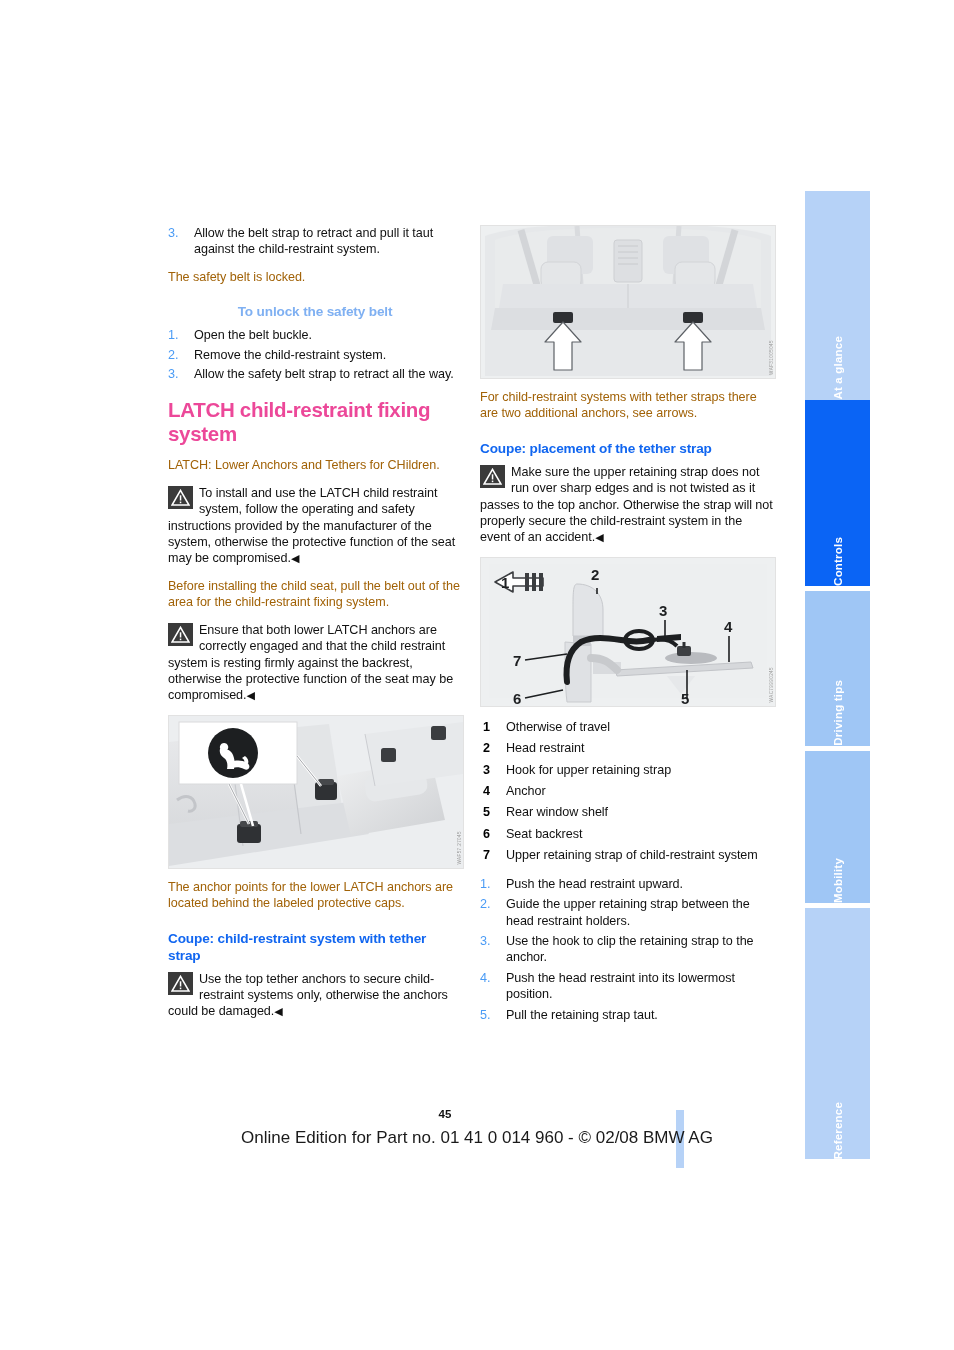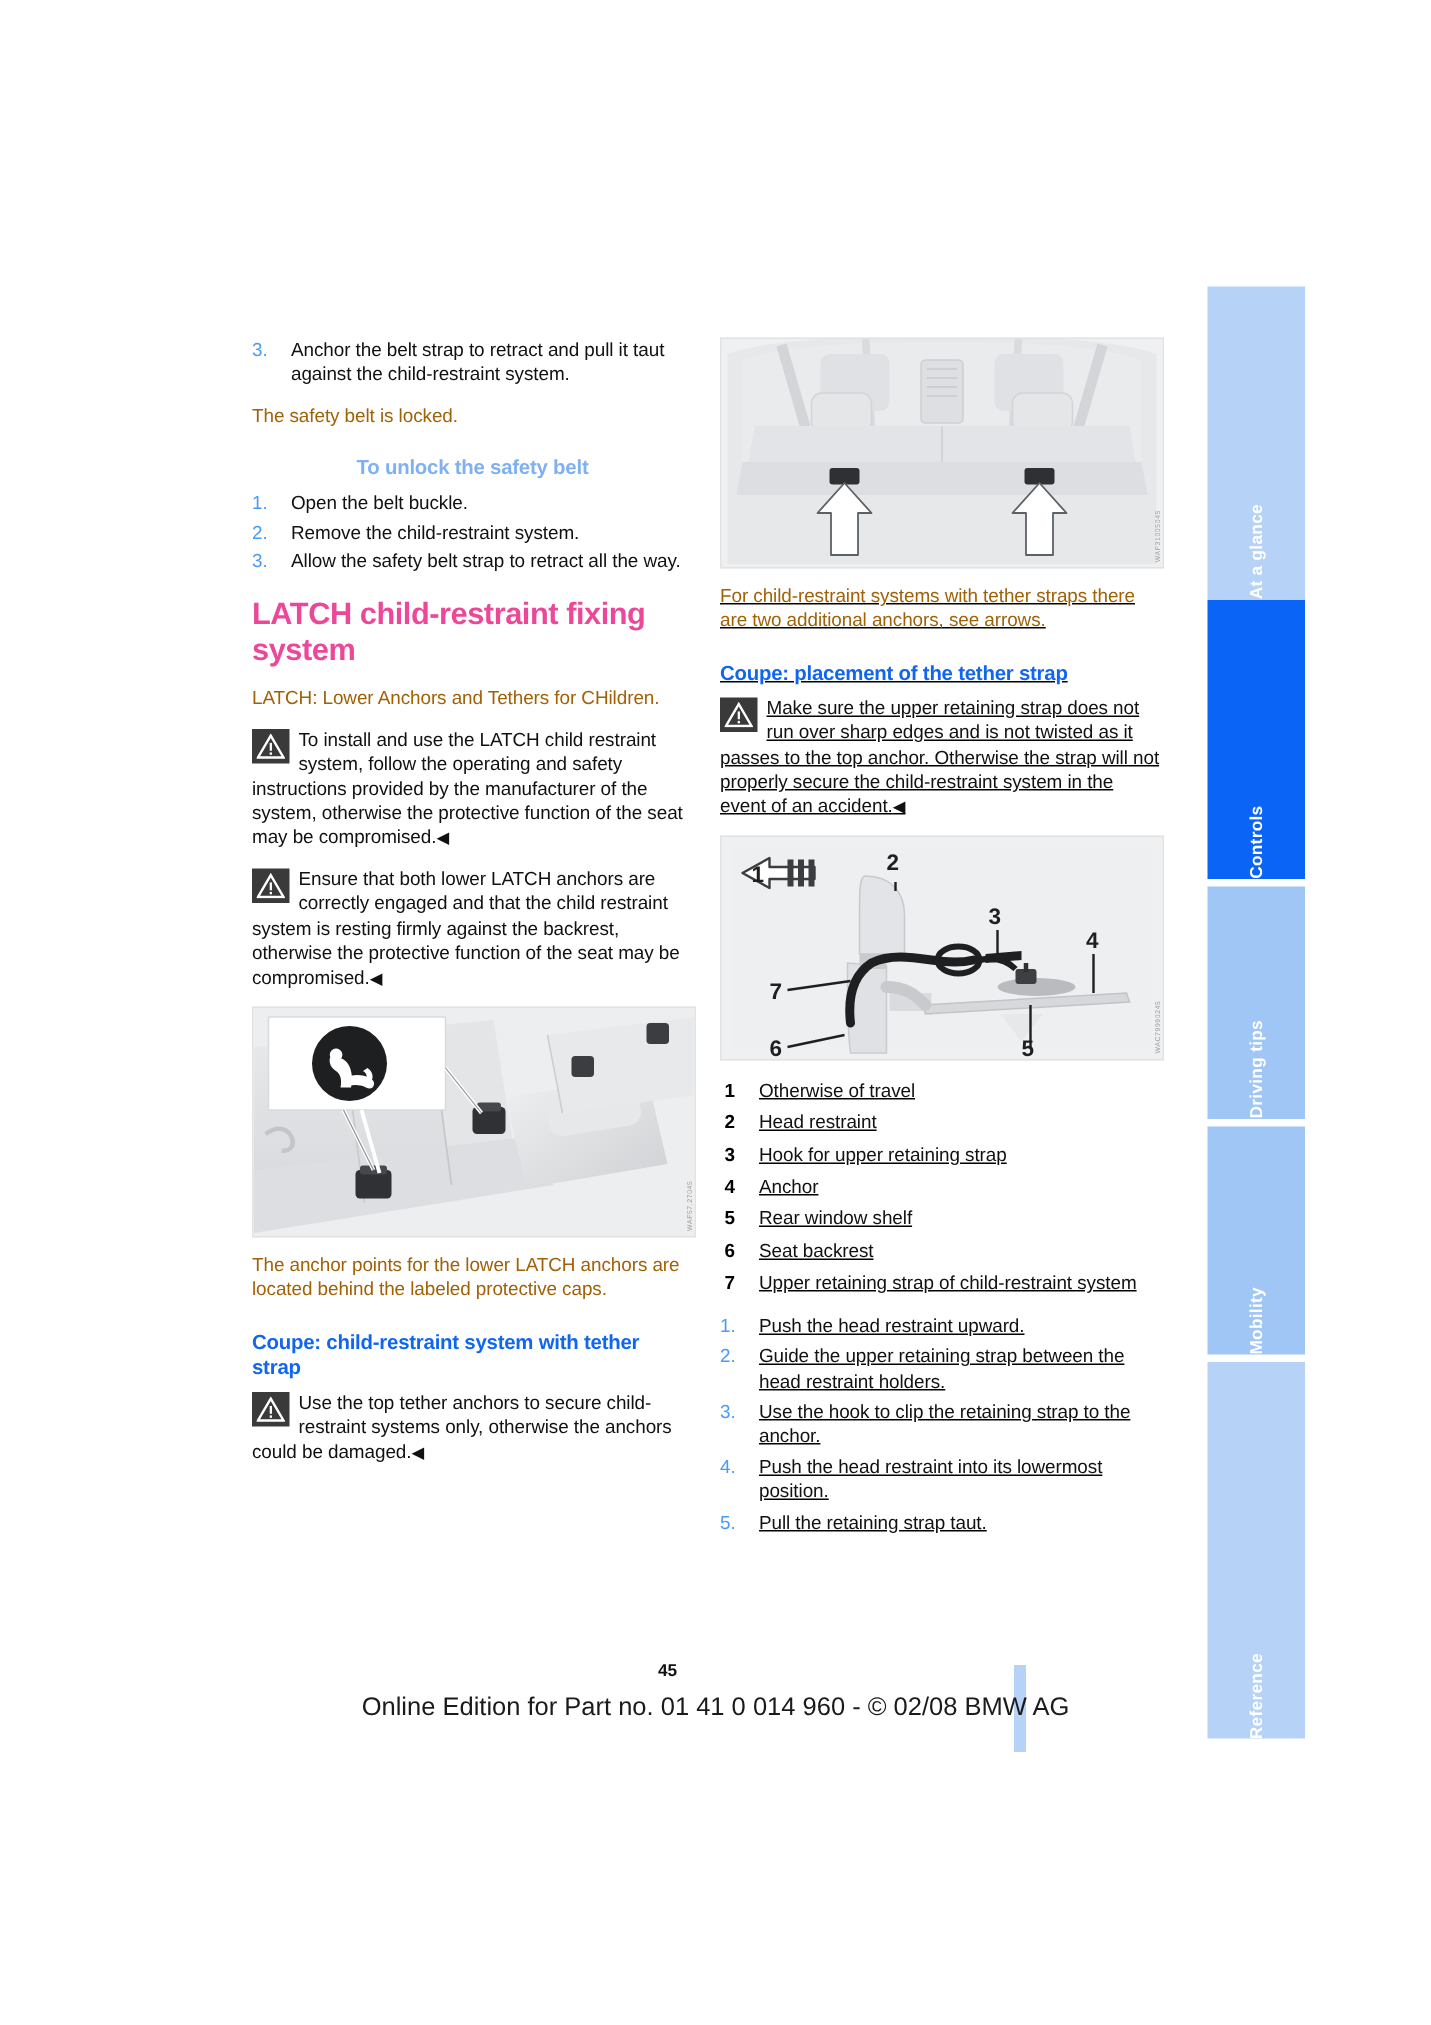--- a/index.html
+++ b/index.html
@@ -33,21 +33,21 @@
   .tab-glance{top:0;height:209px;background:#b6d2f7;}
   .tab-controls{top:209px;height:186px;background:#0a64f5;}
   .tab-driving{top:400px;height:155px;background:#9fc6f5;}
   .tab-mobility{top:560px;height:152px;background:#9fc6f5;}
   .tab-reference{top:717px;height:251px;background:#b6d2f7;}
   .tab-controls span{color:#ffffff;}
 
   
   .col{position:absolute;top:225px;width:294px;}
   .col-left{left:168px;}
-  .col-right{left:480px;text-decoration:underline;}
+  .col-right{left:480px;}
 
   p,li{margin:0;}
   .body-txt{
     font-size:12.6px;
     line-height:16.4px;
     color:#a16207;
     margin-bottom:11px;
     letter-spacing:-0.05px;
   }
 
@@ -154,21 +154,21 @@
     <div class="tab tab-reference">
       <span>Reference</span>
     </div>
   </div>
 
   <div class="col col-left">
 
     <ol class="numlist">
       <li>
         <span class="num">3.</span>
-        <span>Anchor the belt strap to retract and pull it taut against the child-restraint system.</span>
+        <span>Allow the belt strap to retract and pull it taut against the child-restraint system.</span>
       </li>
     </ol>
 
     <p class="body-txt">The safety belt is locked.</p>
 
     <h2 class="sub-head light">To unlock the safety belt</h2>
 
     <ol class="numlist tight">
       <li>
         <span class="num">1.</span>
@@ -192,20 +192,21 @@
       <span class="wicon">
         <svg width="19" height="17" viewBox="0 0 19 17" aria-hidden="true">
           <polygon points="9.5,1.4 18,16 1,16" fill="none" stroke="#ffffff" stroke-width="1.6"></polygon>
           <rect x="8.8" y="6.3" width="1.5" height="5.2" fill="#ffffff"></rect>
           <rect x="8.8" y="12.6" width="1.5" height="1.6" fill="#ffffff"></rect>
         </svg>
       </span>
       <span class="wtext">To install and use the LATCH child restraint system, follow the operating and safety instructions provided by the manufacturer of the system, otherwise the protective function of the seat may be compromised.</span><span class="arrowend">◀</span>
     </div>
 
+    <p class="body-txt">Before installing the child seat, pull the belt out of the area for the child-restraint fixing system.</p>
 
     <div class="warn">
       <span class="wicon">
         <svg width="19" height="17" viewBox="0 0 19 17" aria-hidden="true">
           <polygon points="9.5,1.4 18,16 1,16" fill="none" stroke="#ffffff" stroke-width="1.6"></polygon>
           <rect x="8.8" y="6.3" width="1.5" height="5.2" fill="#ffffff"></rect>
           <rect x="8.8" y="12.6" width="1.5" height="1.6" fill="#ffffff"></rect>
         </svg>
       </span>
       <span class="wtext">Ensure that both lower LATCH anchors are correctly engaged and that the child restraint system is resting firmly against the backrest, otherwise the protective function of the seat may be compromised.</span><span class="arrowend">◀</span>

